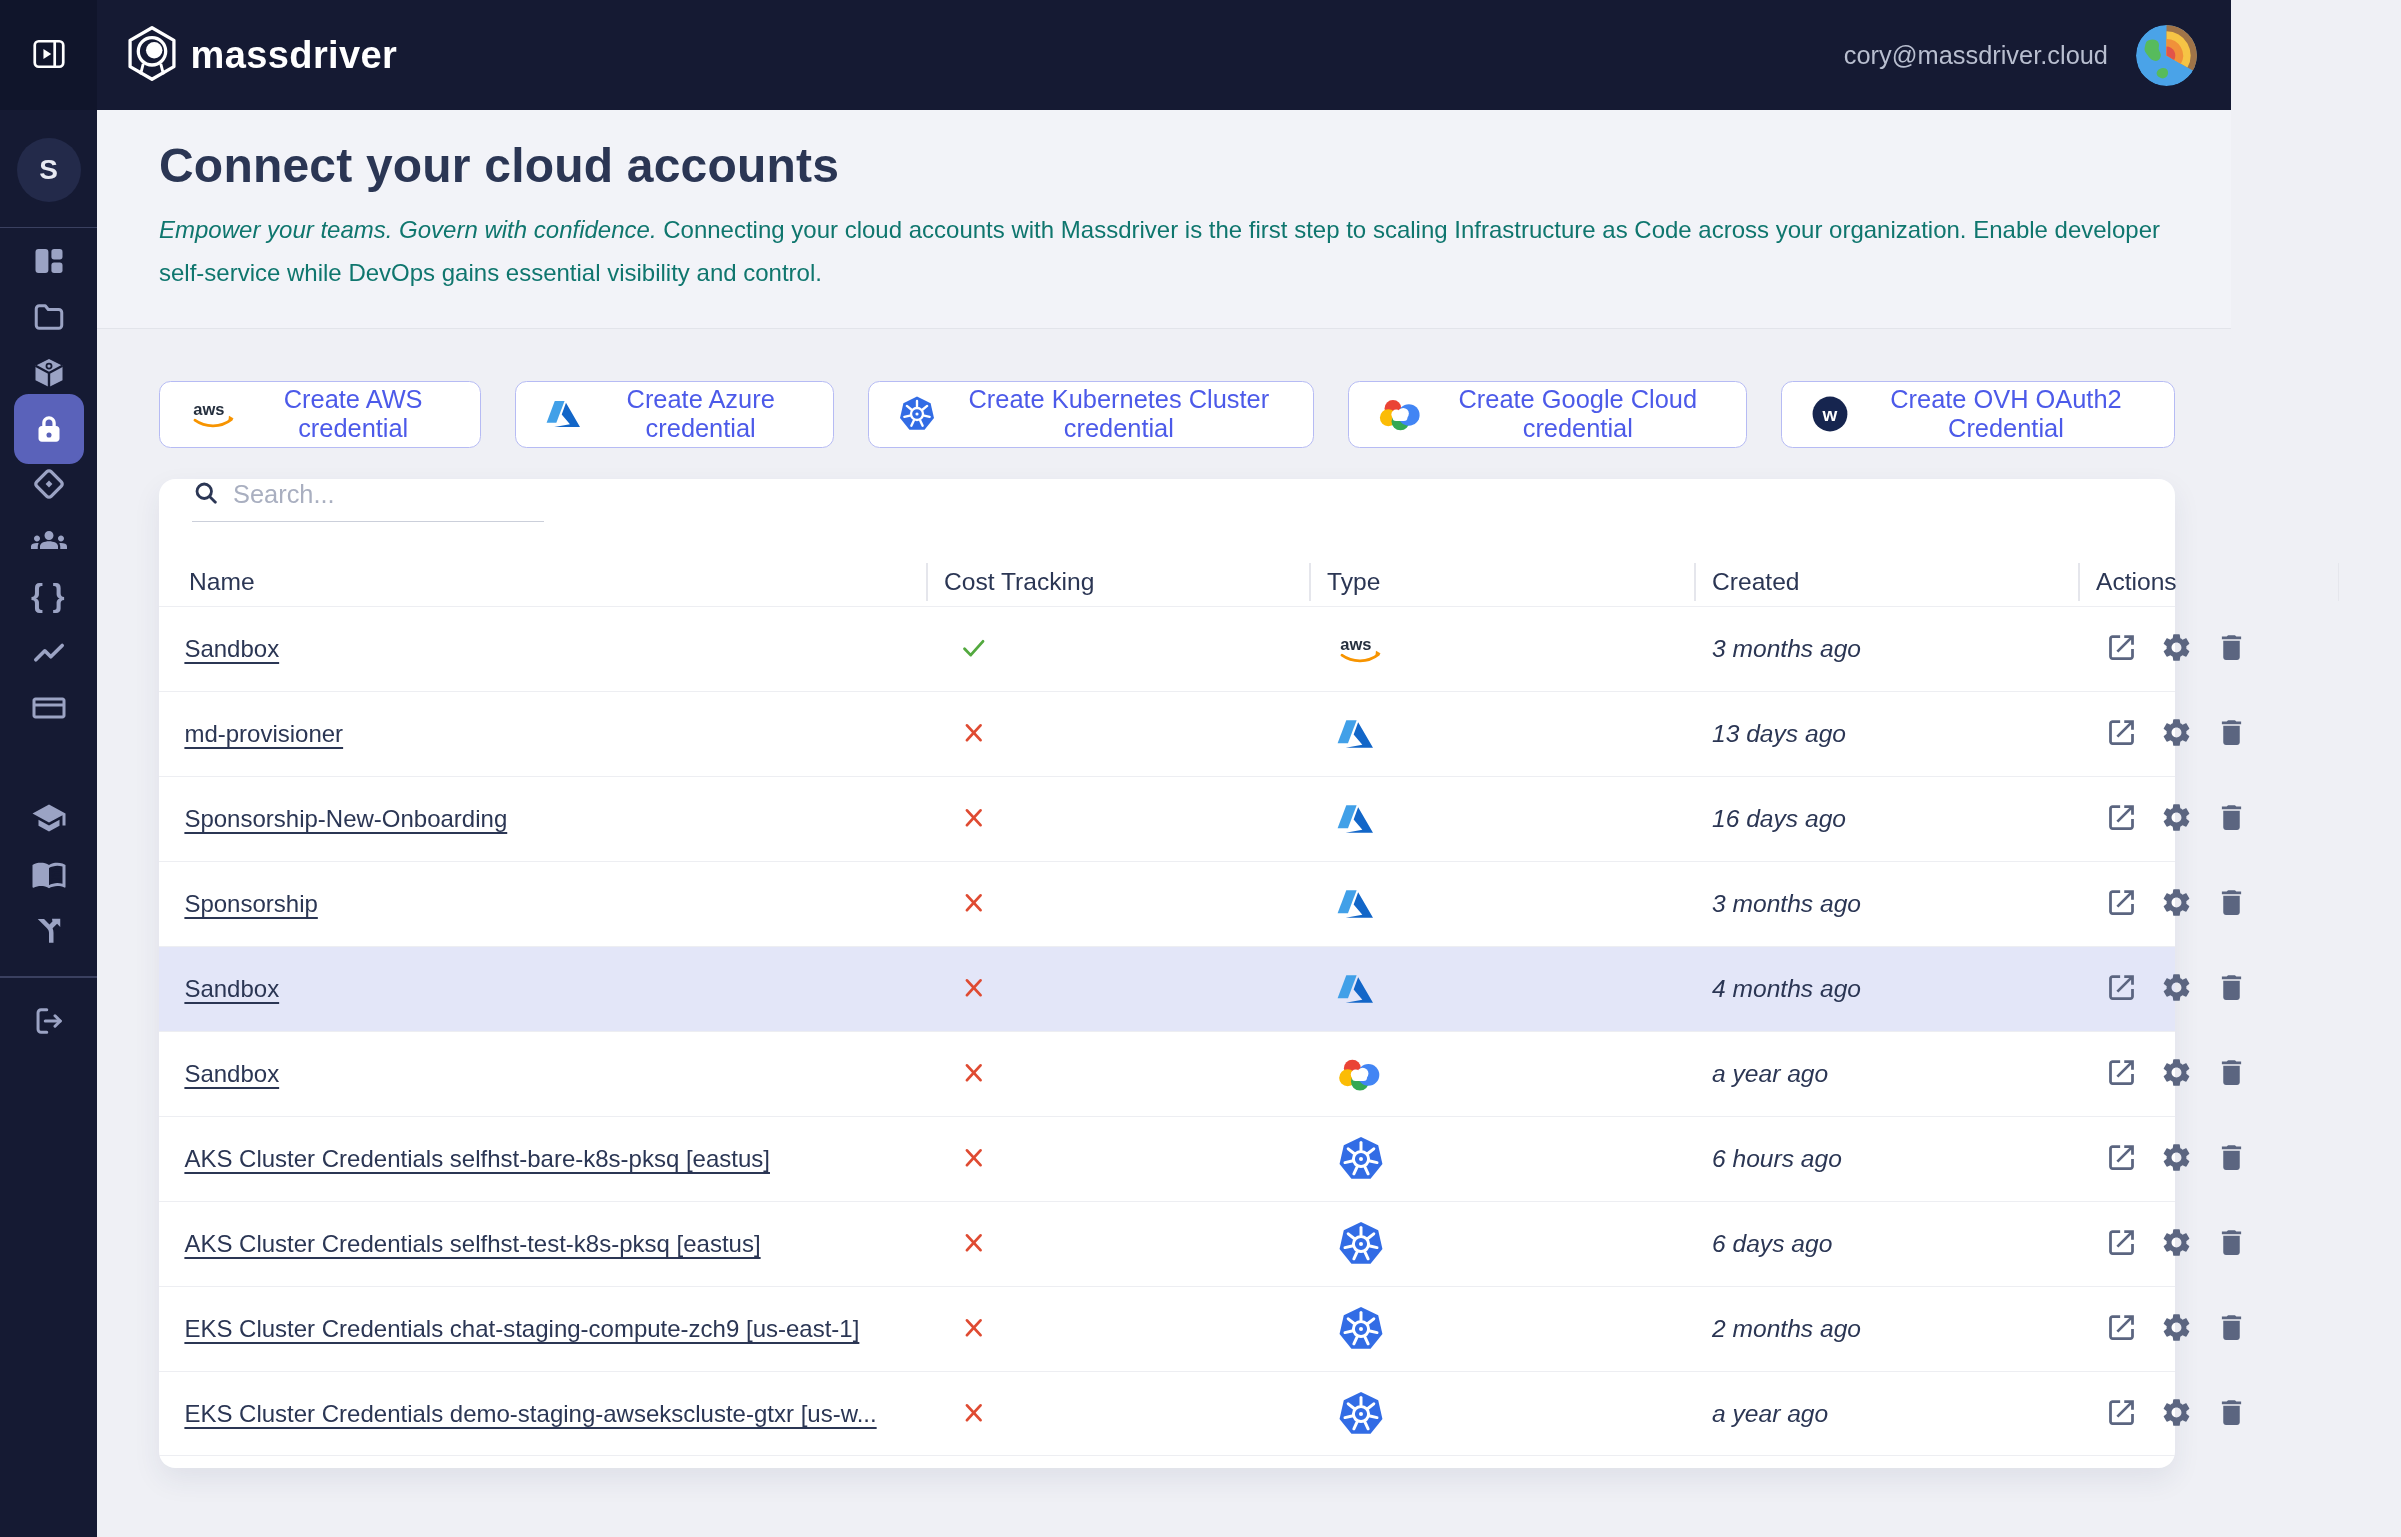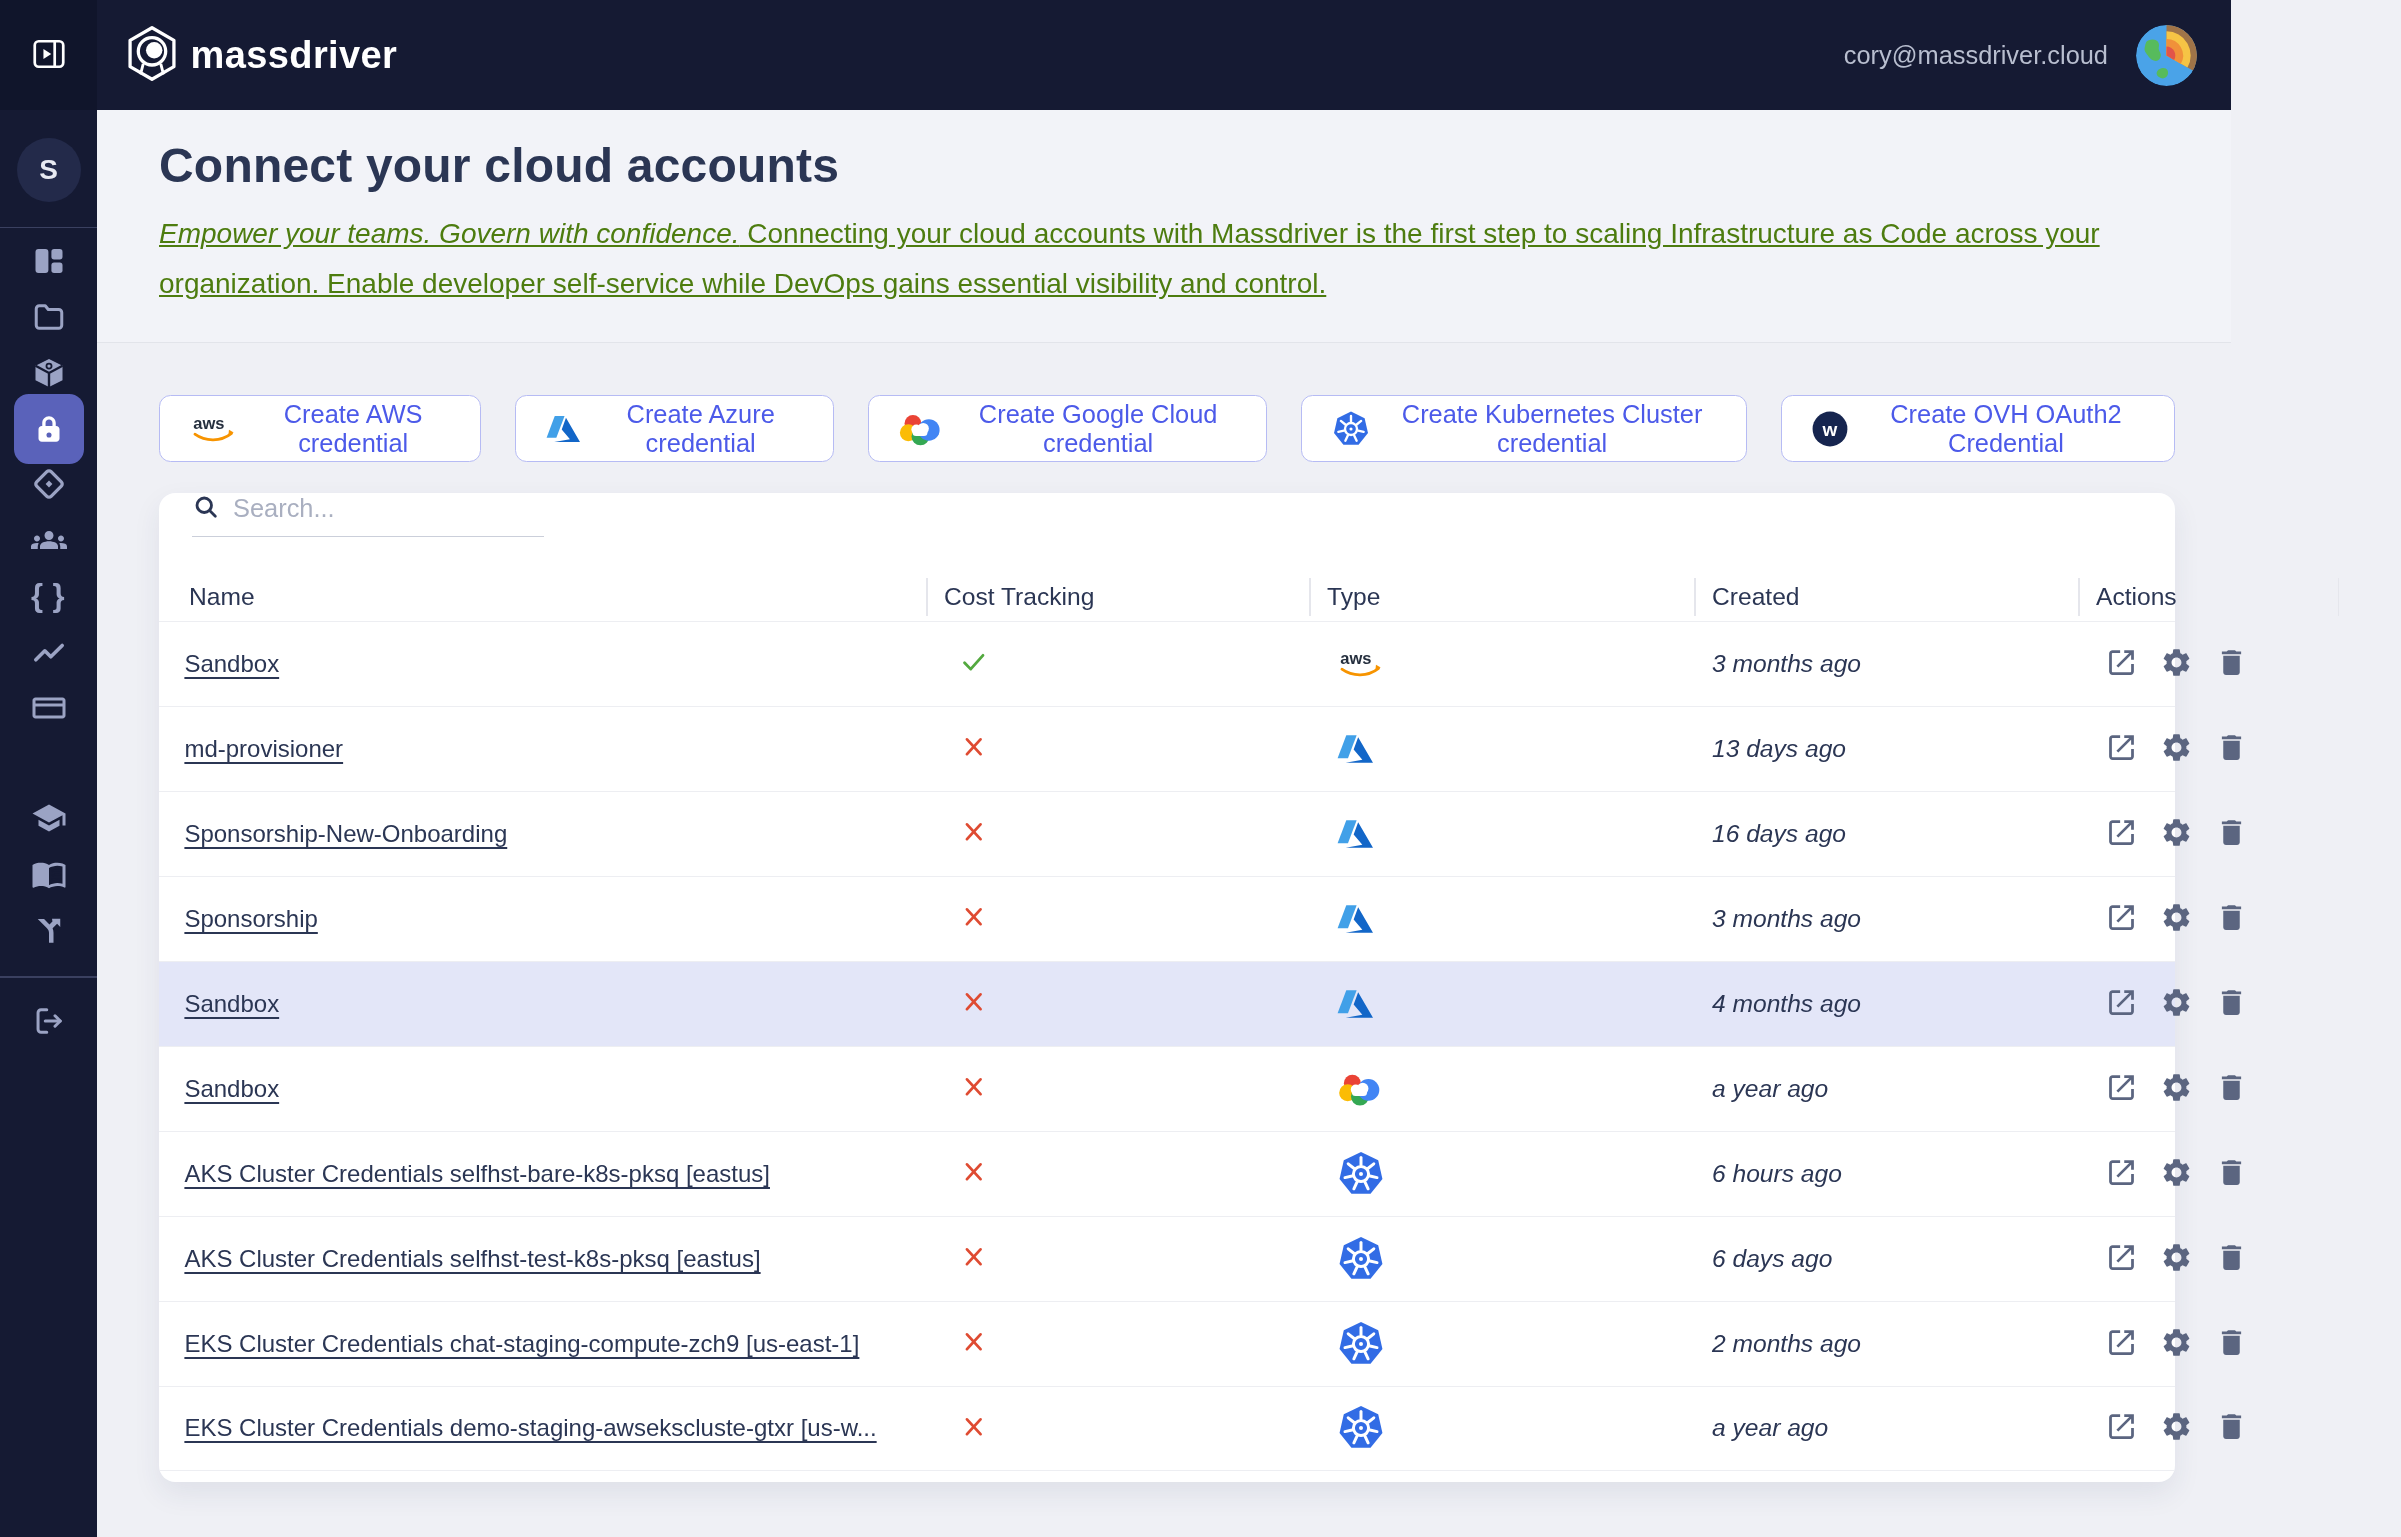--- a/index.html
+++ b/index.html
@@ -25,21 +25,21 @@
   .nav-item { width:70px; height:56px; display:flex; align-items:center; justify-content:center; color:#9BA3C4; cursor:pointer; flex:none; }
   .nav-item svg { width:36px; height:36px; display:block; }
   .nav-item.braces { font-size:31px; font-weight:700; color:#9BA3C4; letter-spacing:1.6px; }
   .nav-item.active { background:#5A62BA; border-radius:14.8px; color:#FFFFFF; width:70px; height:70px; margin:-7.4px 0; }
   .nav-gap { height:54px; flex:none; }
 
   
   .main { position:absolute; top:110px; left:97px; right:0; bottom:0; }
   .page-head { background:#F2F3F8; border-bottom:1.6px solid #E2E4EA; padding:28px 56px 33px 62px; }
   .page-title { font-size:48px; font-weight:600; color:#2B3654; letter-spacing:0.2px; }
-  .page-sub { margin-top:16.4px; font-size:28px; line-height:1.78; color:#4d7c0f; max-width:2197px;text-decoration:underline; }
+  .page-sub { margin-top:16.4px; font-size:24px; line-height:1.78; color:#0f766e; max-width:2197px; }
   .page-sub em { font-style:italic; }
   .content { padding:52px 56px 0 62px; }
 
   
   .cred-buttons { display:flex; gap:34px; }
   .cred-btn { display:flex; align-items:center; gap:18px; height:67px; padding:0 29.5px; background:#FFFFFF; border:1.6px solid #B6BBF4; border-radius:11.5px; color:#4C5AE9; font-size:25.4px; font-weight:500; cursor:pointer; font-family:inherit; }
   .cred-btn .bicon { display:flex; align-items:center; justify-content:center; flex:none; }
 
   
   .card { margin-top:20px; background:#FFFFFF; border-radius:16.4px; box-shadow:0 11.5px 28px rgba(44,54,92,.08); padding-bottom:11.5px; }
@@ -243,37 +243,20 @@
         </button>
 
         <button class="cred-btn">
           <span class="bicon">
             <svg width="34" height="34" viewBox="0 0 24 24">
                 <path fill="#41A0E8" d="M13.1 2.9H6.2L.4 18.2h6.9z"></path>
                 <path fill="#1266C8" d="M5.8 21.1H24L14.1 4.1l-3 8.3 5.8 6.8z"></path>
               </svg>
           </span>
           <span>Create Azure credential</span>
-        </button>
-
-        <button class="cred-btn">
-          <span class="bicon">
-            <svg width="43" height="34" viewBox="0 0 46 36">
-                <circle cx="16" cy="12" r="9" fill="#EA4335"></circle>
-                <circle cx="11" cy="22" r="9" fill="#FBBC05"></circle>
-                <circle cx="24" cy="26" r="9.5" fill="#34A853"></circle>
-                <circle cx="33" cy="19" r="11.5" fill="#4285F4"></circle>
-                <g fill="#FFFFFF">
-                  <circle cx="19.5" cy="18.5" r="5.2"></circle>
-                  <circle cx="27" cy="17.5" r="6"></circle>
-                  <rect x="15.5" y="18" width="16" height="7.5" rx="3.75"></rect>
-                </g>
-              </svg>
-          </span>
-          <span>Create Google Cloud credential</span>
         </button>
 
         <button class="cred-btn">
           <span class="bicon">
             <svg width="38" height="38" viewBox="0 0 24 24">
                 <polygon points="12,1 20.6,5.14 22.72,14.45 16.78,21.91 7.22,21.91 1.28,14.45 3.4,5.14" fill="#326CE5"></polygon>
                 <g stroke="#FFFFFF" stroke-width="1.5" stroke-linecap="round" fill="none">
                   <circle cx="12" cy="12" r="3.8"></circle>
                   <line x1="12" y1="7.4" x2="12" y2="3.8"></line>
                   <line x1="15.6" y1="9.13" x2="18.4" y2="6.9"></line>
@@ -284,20 +267,37 @@
                   <line x1="8.4" y1="9.13" x2="5.6" y2="6.9"></line>
                 </g>
                 <circle cx="12" cy="12" r="1" fill="#FFFFFF"></circle>
               </svg>
           </span>
           <span>Create Kubernetes Cluster credential</span>
         </button>
 
         <button class="cred-btn">
           <span class="bicon">
+            <svg width="43" height="34" viewBox="0 0 46 36">
+                <circle cx="16" cy="12" r="9" fill="#EA4335"></circle>
+                <circle cx="11" cy="22" r="9" fill="#FBBC05"></circle>
+                <circle cx="24" cy="26" r="9.5" fill="#34A853"></circle>
+                <circle cx="33" cy="19" r="11.5" fill="#4285F4"></circle>
+                <g fill="#FFFFFF">
+                  <circle cx="19.5" cy="18.5" r="5.2"></circle>
+                  <circle cx="27" cy="17.5" r="6"></circle>
+                  <rect x="15.5" y="18" width="16" height="7.5" rx="3.75"></rect>
+                </g>
+              </svg>
+          </span>
+          <span>Create Google Cloud credential</span>
+        </button>
+
+        <button class="cred-btn">
+          <span class="bicon">
             <svg width="38" height="38" viewBox="0 0 24 24" style="font-size:31px">
                 <circle cx="12" cy="12" r="11" fill="#16254F"></circle>
                 <text x="12" y="16.2" font-size="12" font-weight="700" fill="#FFFFFF" text-anchor="middle" font-family="Liberation Sans,sans-serif">w</text>
               </svg>
           </span>
           <span>Create OVH OAuth2 Credential</span>
         </button>
 
       </div>
 

